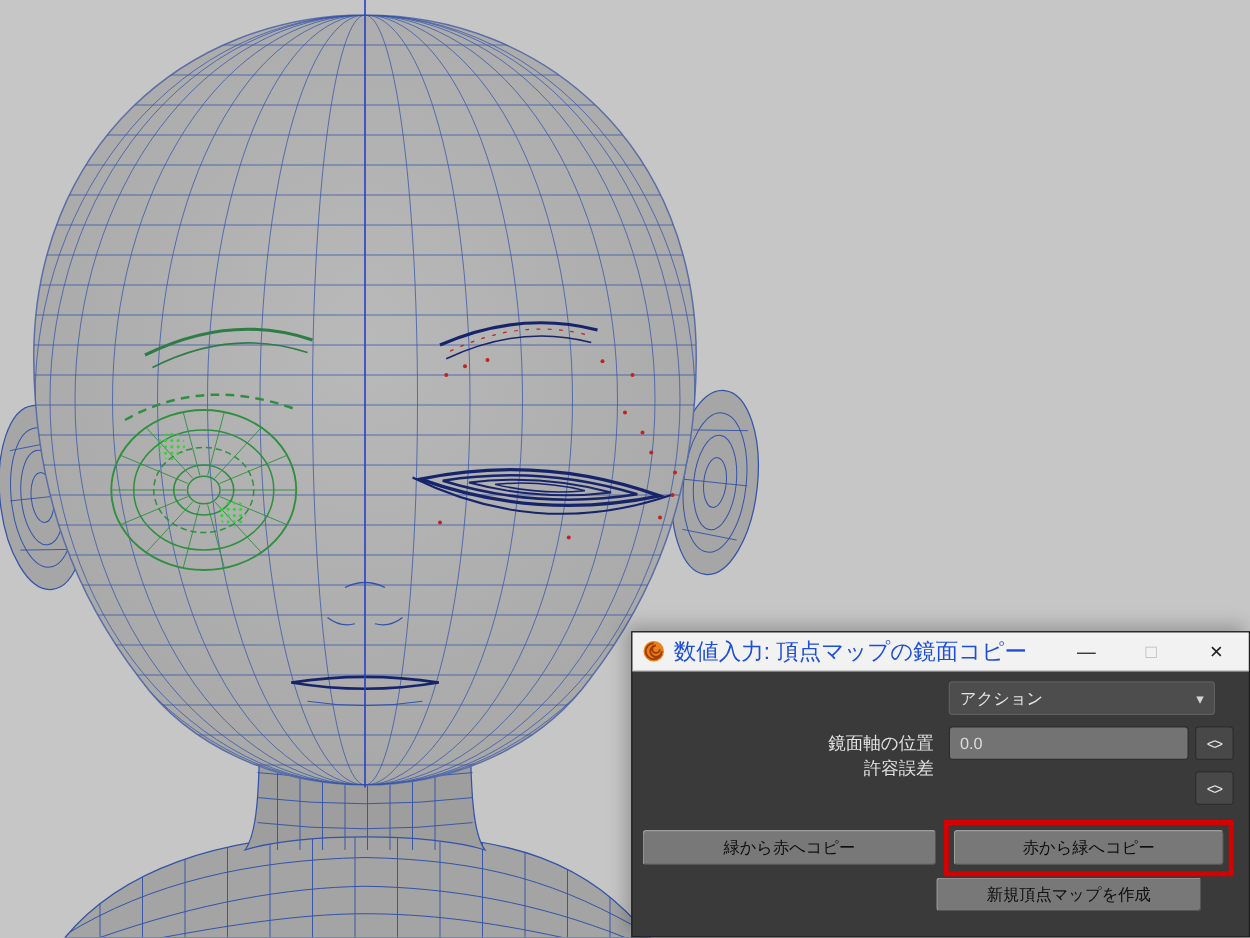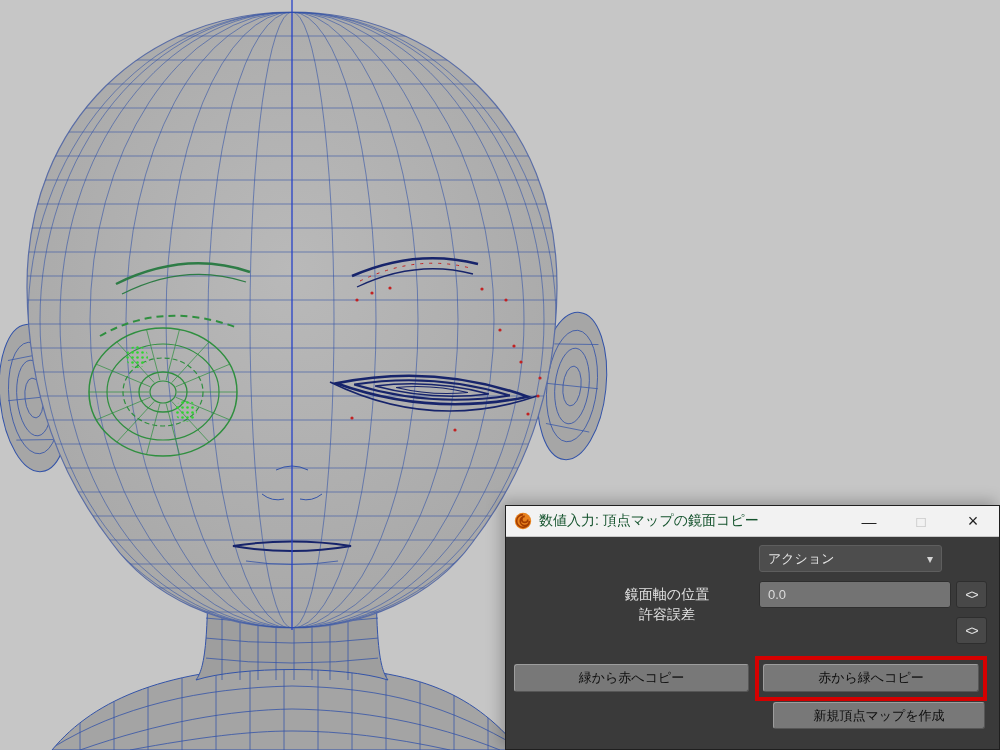--- a/index.html
+++ b/index.html
@@ -13,36 +13,36 @@
   .dialog{
     position:absolute;left:505px;top:505px;width:495px;height:245px;
     background:#3a3a3a;border:1px solid #1f1f1f;box-sizing:border-box;
     box-shadow:-4px -4px 14px rgba(0,0,0,.25);z-index:10;
   }
   .titlebar{
     position:absolute;left:0;top:0;right:0;height:30px;background:#f2f2f2;
     display:flex;align-items:center;border-bottom:1px solid #c9c9c9;
   }
   .app-icon{width:18px;height:18px;margin:0 7px 0 8px;flex:0 0 auto;}
-  .title{font-size:14px;color:#14532d;white-space:nowrap;}
+  .title{font-size:18px;color:#1d4ed8;white-space:nowrap;}
   .win-controls{margin-left:auto;display:flex;height:100%;}
   .winbtn{width:52px;height:100%;display:flex;align-items:center;justify-content:center;
     font-size:15px;color:#222;cursor:pointer;}
   .winbtn.max{color:#b9b9b9;}
   .winbtn.close{font-size:18px;}
 
   .dropdown{
-    position:absolute;left:253px;top:39px;width:183px;height:27px;box-sizing:border-box;
+    position:absolute;left:253px;top:39px;width:213px;height:27px;box-sizing:border-box;
     background:#4d4d4d;border:1px solid #5e5e5e;border-radius:3px;color:#e6e6e6;
     font-size:13px;display:flex;align-items:center;padding:0 8px;cursor:pointer;
   }
   .dropdown .chev{margin-left:auto;color:#d5d5d5;font-size:12px;}
 
   .lbl{
-    position:absolute;right:252px;width:160px;text-align:center;
+    position:absolute;right:252px;width:160px;text-align:right;
     color:#e2e2e2;font-size:14px;white-space:nowrap;
   }
   .lbl1{top:80px;}
   .lbl2{top:100px;}
 
   .input{
     position:absolute;left:253px;width:192px;height:27px;box-sizing:border-box;
     background:#737373;border:1px solid #2e2e2e;border-radius:3px;color:#dcdcdc;
     font-size:13px;display:flex;align-items:center;padding-left:8px;cursor:text;
   }
@@ -60,21 +60,21 @@
 
   .btn{
     position:absolute;height:28px;box-sizing:border-box;
     background:#787878;color:#0d0d0d;font-size:13px;
     border:1px solid #565656;border-top-color:#9d9d9d;border-left-color:#9d9d9d;
     border-radius:3px;display:flex;align-items:center;justify-content:center;
     cursor:pointer;font-family:"Liberation Sans",sans-serif;white-space:nowrap;
   }
   .btn-left{left:8px;top:158px;width:235px;}
   .btn-right{left:257px;top:158px;width:216px;}
-  .btn-create{left:267px;top:196px;width:212px;height:27px;}
+  .btn-create{left:243px;top:196px;width:212px;height:27px;}
 
   .red-box{
     position:absolute;left:249px;top:150px;width:232px;height:45px;
     border:4px solid #d50000;box-sizing:border-box;pointer-events:none;z-index:5;
   }
 </style>
 </head>
 <body>
 
 <svg id="scene" viewBox="0 0 1000 750">

